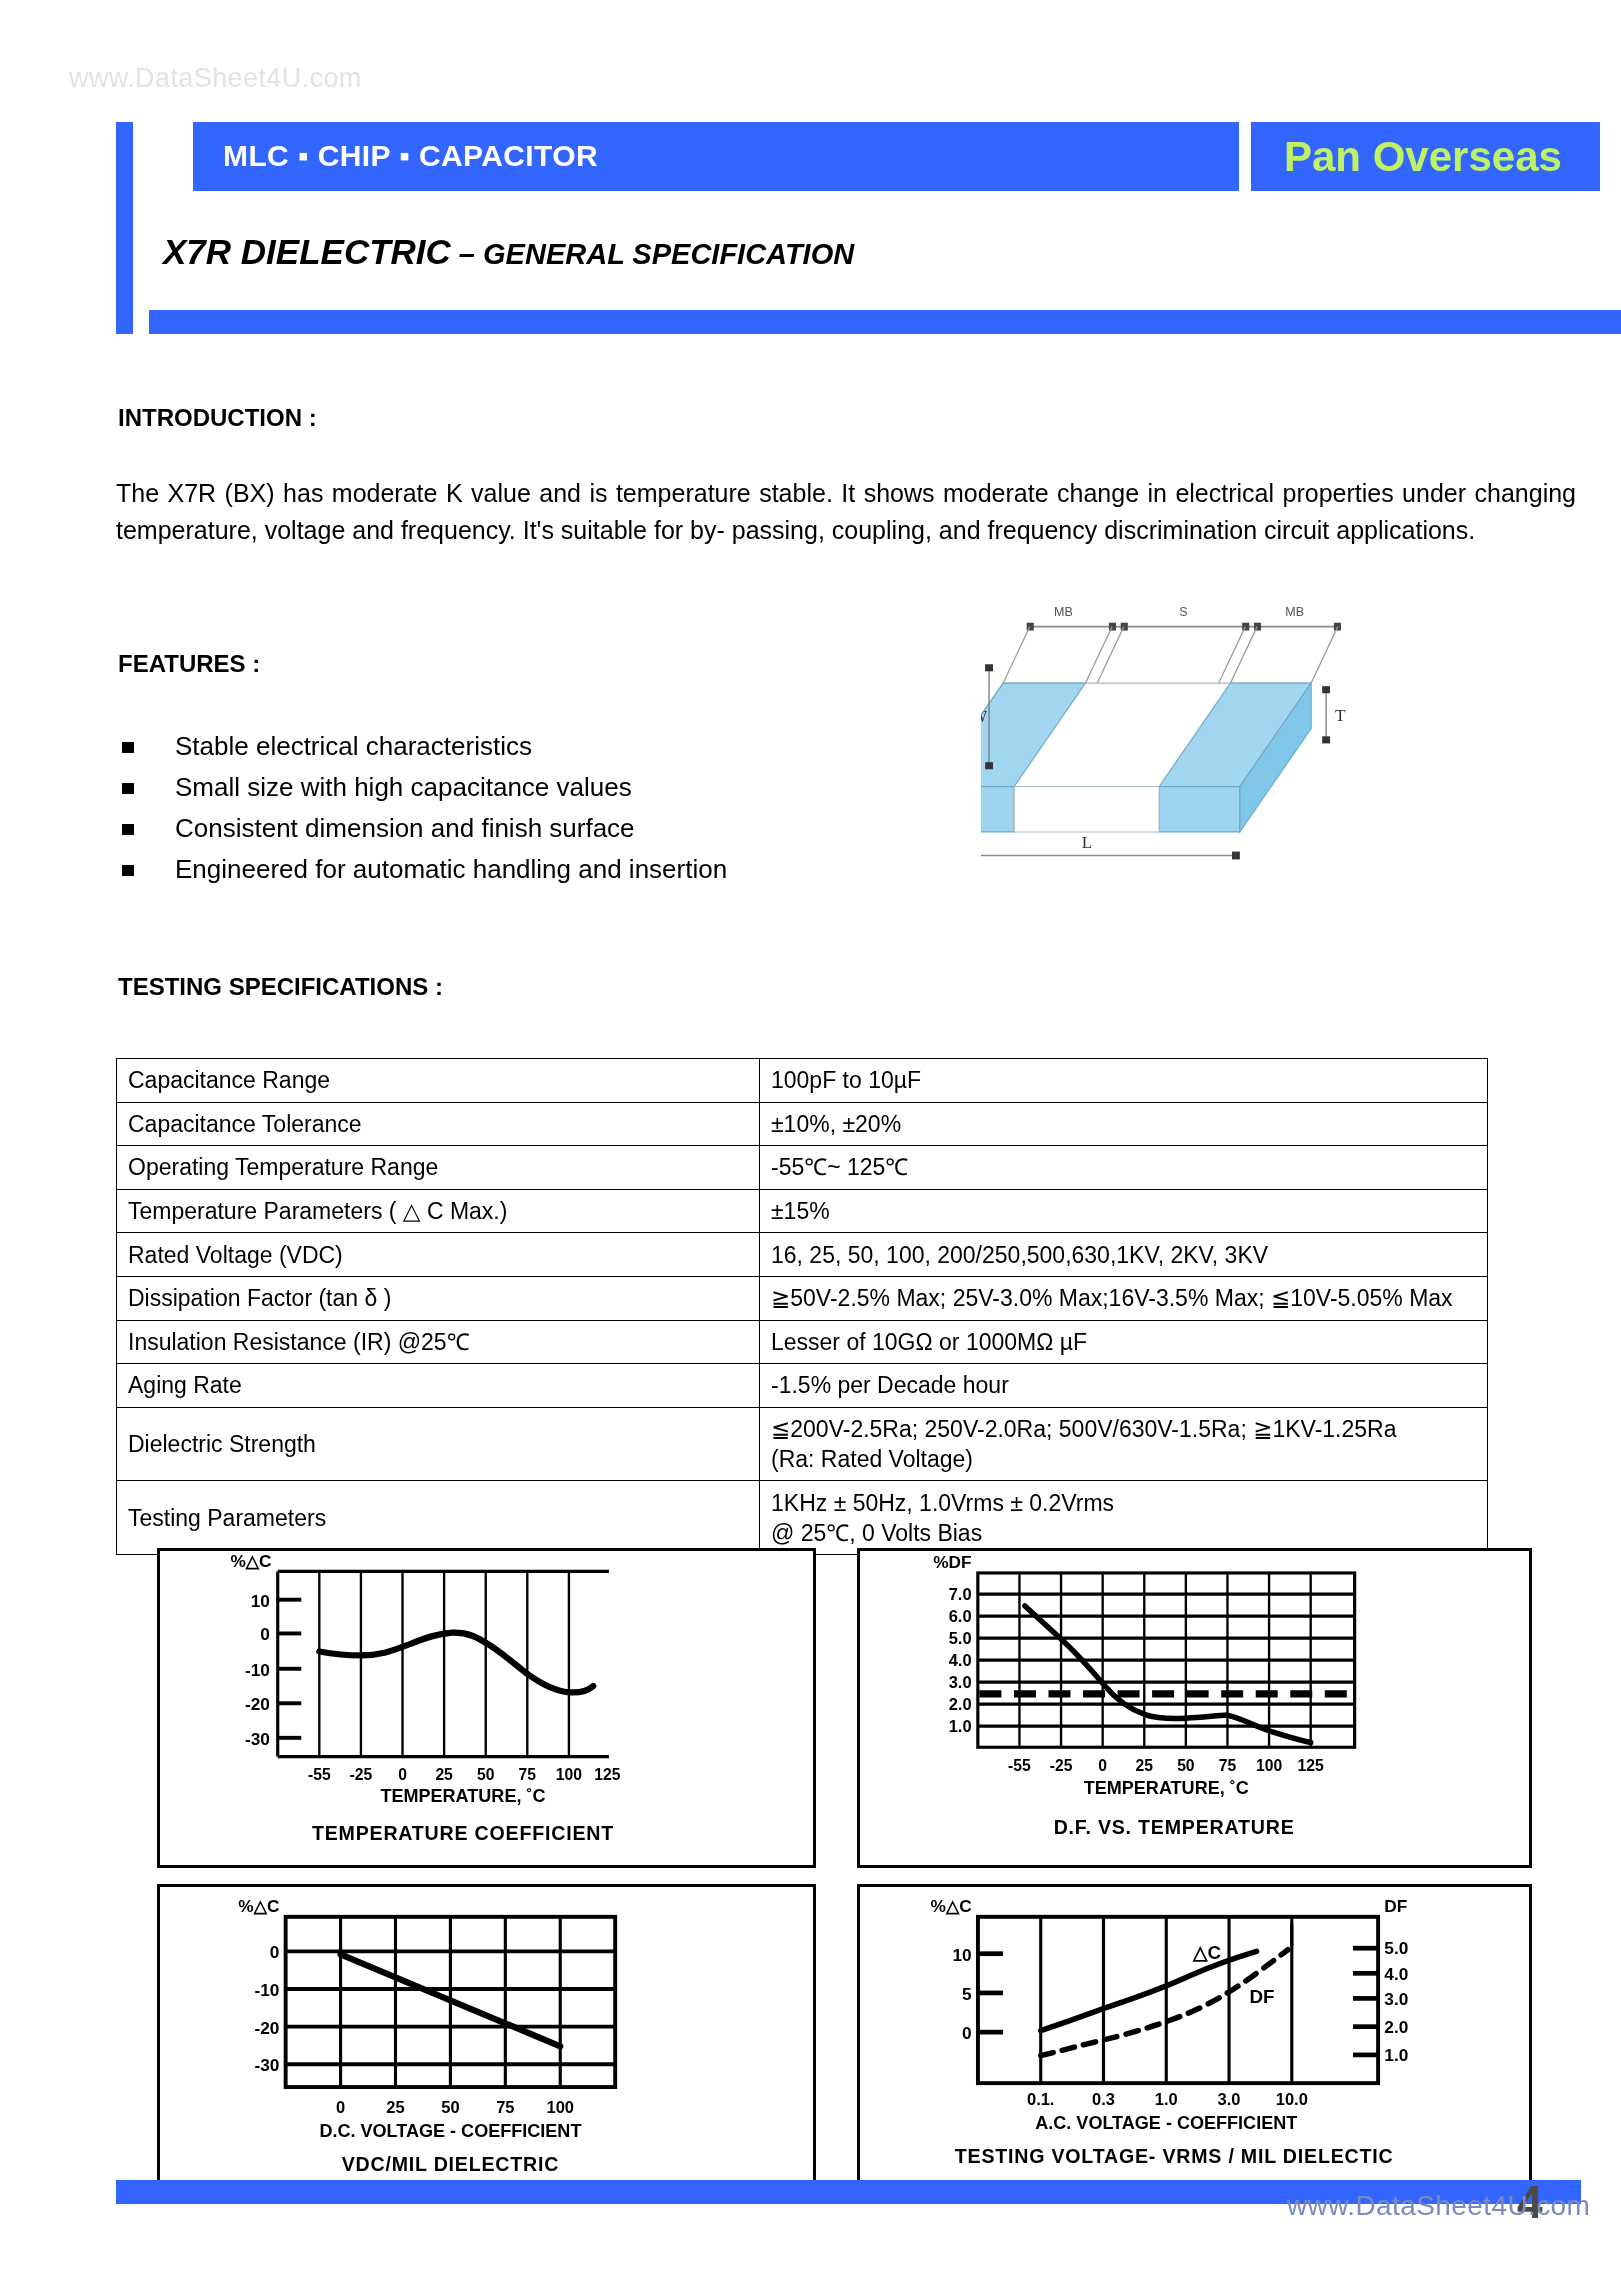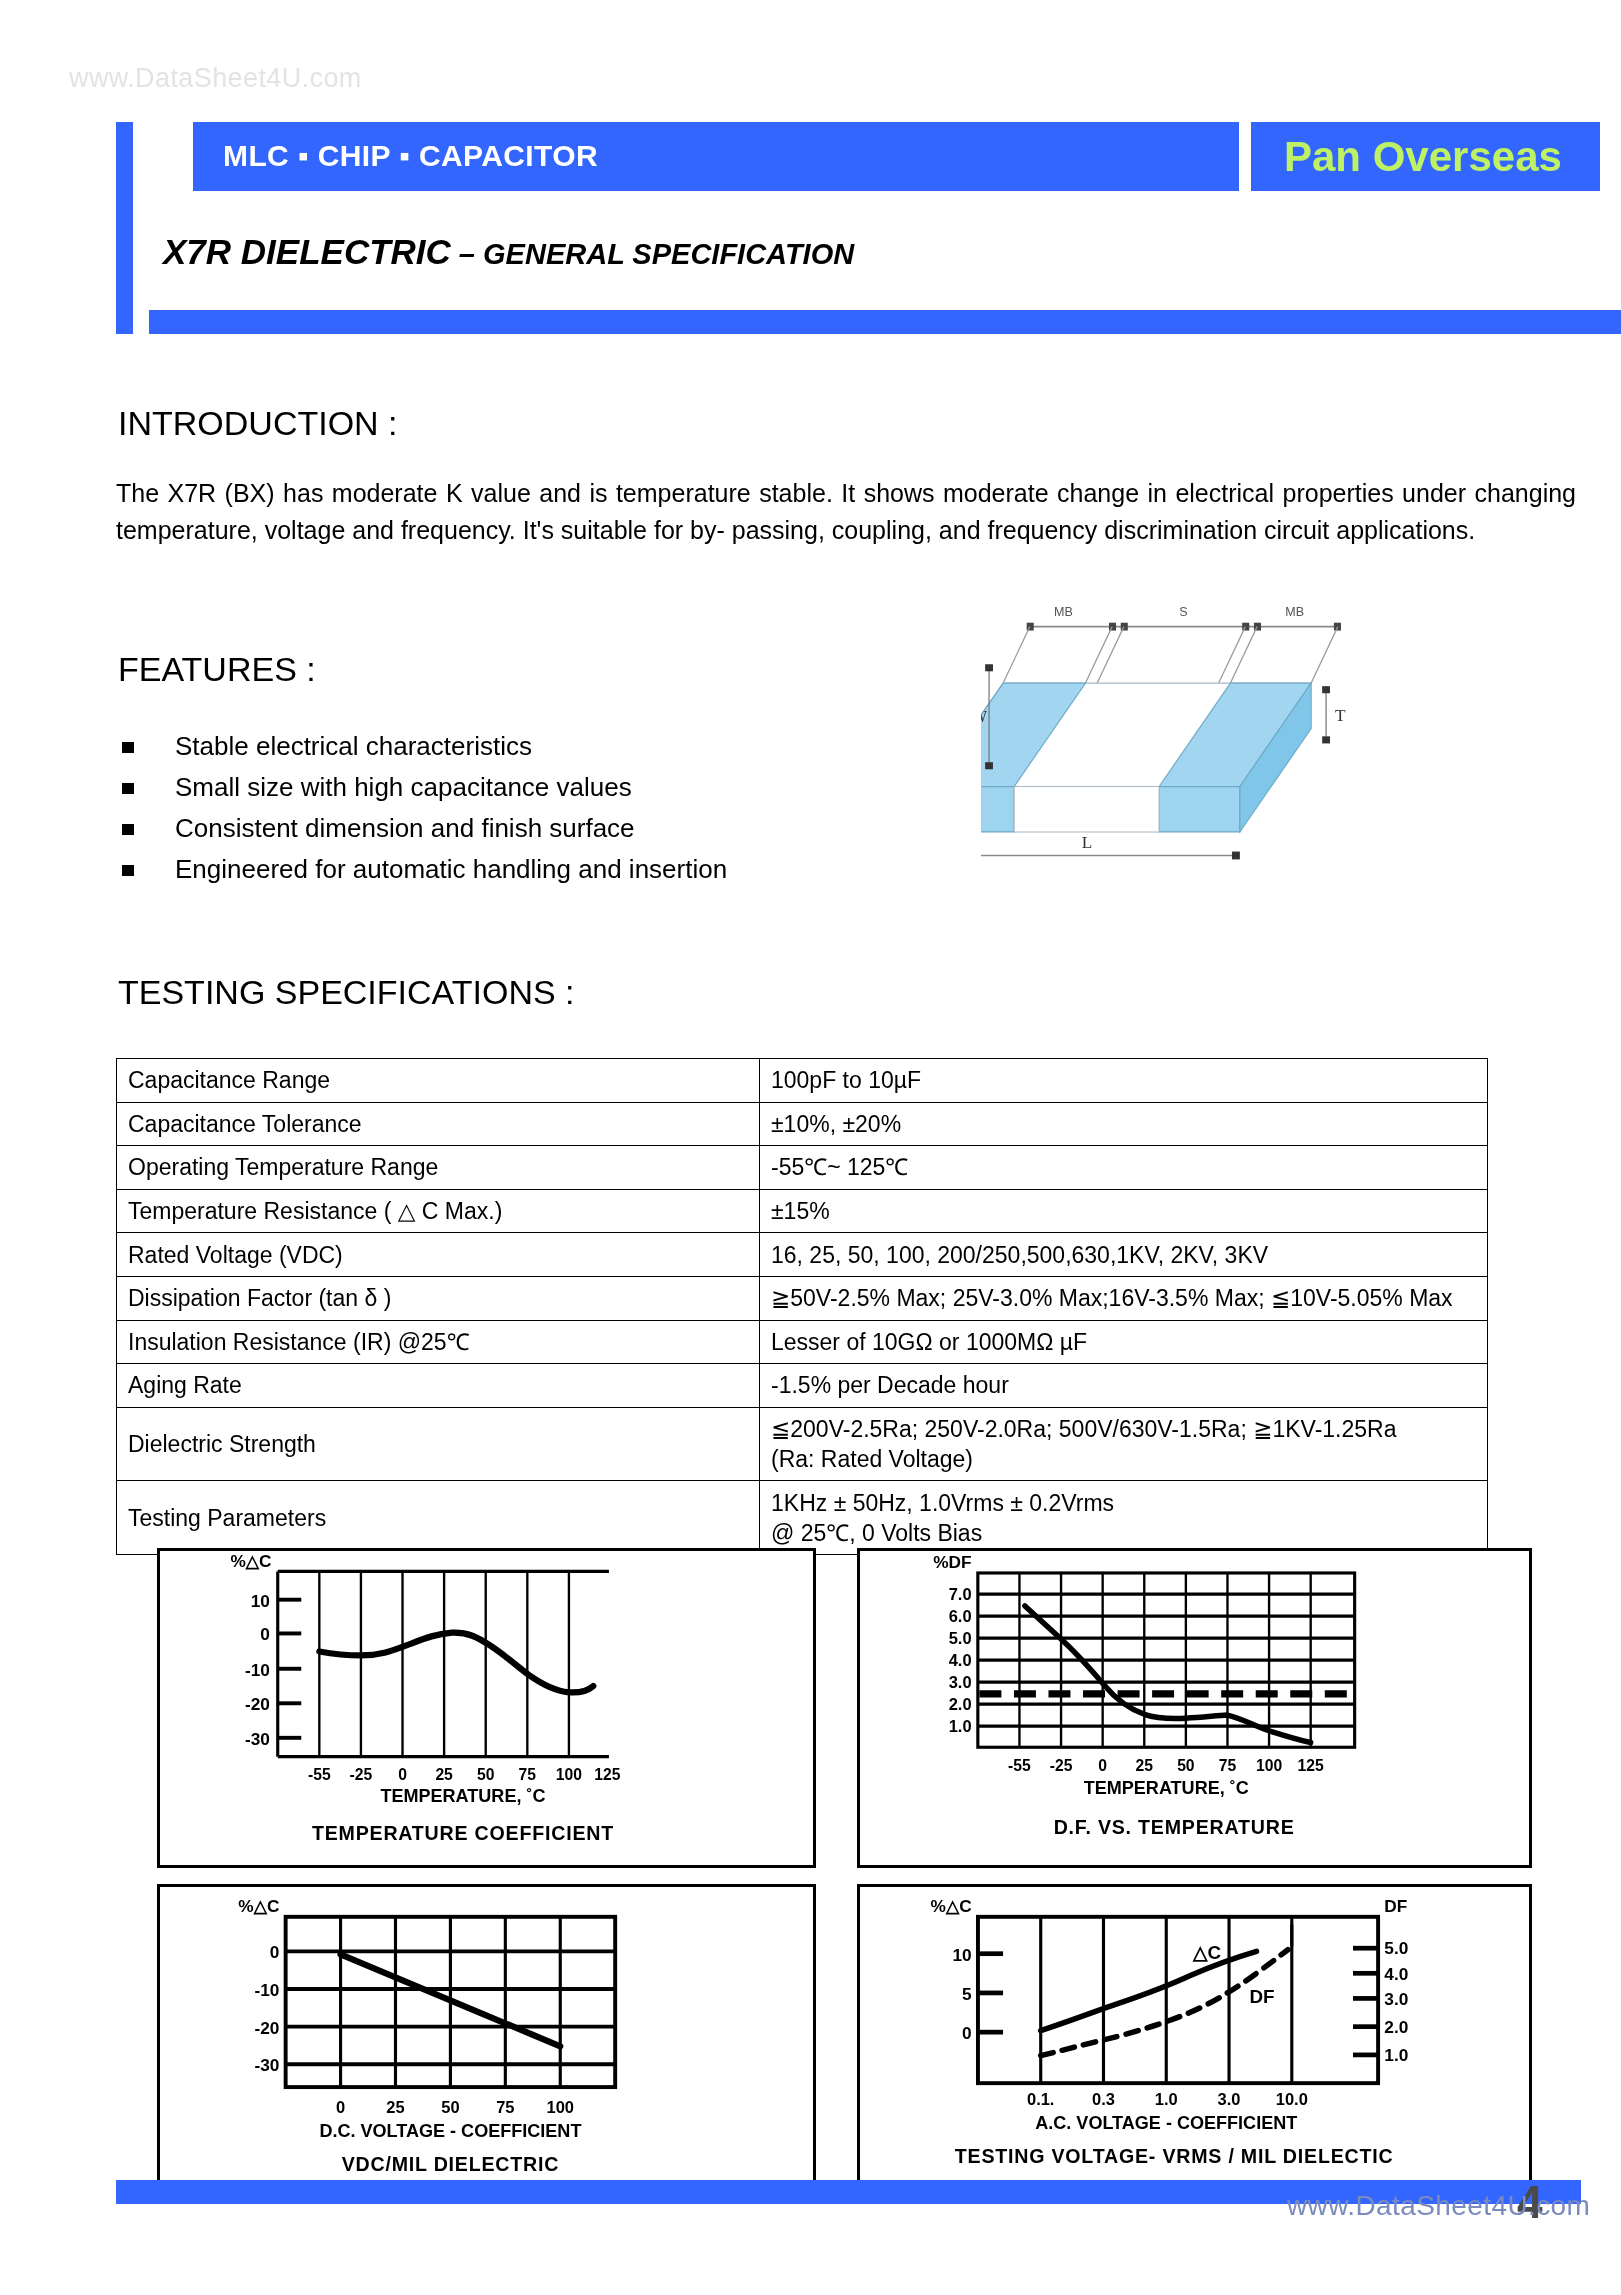--- a/index.html
+++ b/index.html
@@ -115,22 +115,22 @@
     left: 33px;
     top: 188px;
     width: 1484px;
     height: 23.6px;
     background: #3366ff;
   }
 
   
   .section-heading {
     position: absolute;
-    font-size: 34px;
-    font-weight: normal;
+    font-size: 24px;
+    font-weight: bold;
     white-space: nowrap;
   }
   #intro-heading { left: 118px; top: 404px; }
   #features-heading { left: 118px; top: 650px; }
   #specs-heading { left: 118px; top: 973px; }
 
   .intro-text {
     position: absolute;
     left: 116px;
     top: 475px;
@@ -329,21 +329,21 @@
     </tr>
     <tr>
       <td class="col-label">Capacitance Tolerance</td>
       <td>±10%, ±20%</td>
     </tr>
     <tr>
       <td class="col-label">Operating Temperature Range</td>
       <td>-55℃~ 125℃</td>
     </tr>
     <tr>
-      <td class="col-label">Temperature Resistance ( △ C Max.)</td>
+      <td class="col-label">Temperature Parameters ( △ C Max.)</td>
       <td>±15%</td>
     </tr>
     <tr>
       <td class="col-label">Rated Voltage (VDC)</td>
       <td>16, 25, 50, 100, 200/250,500,630,1KV, 2KV, 3KV</td>
     </tr>
     <tr>
       <td class="col-label">Dissipation Factor (tan δ )</td>
       <td>≧50V-2.5% Max; 25V-3.0% Max;16V-3.5% Max;  ≦10V-5.05% Max</td>
     </tr>

